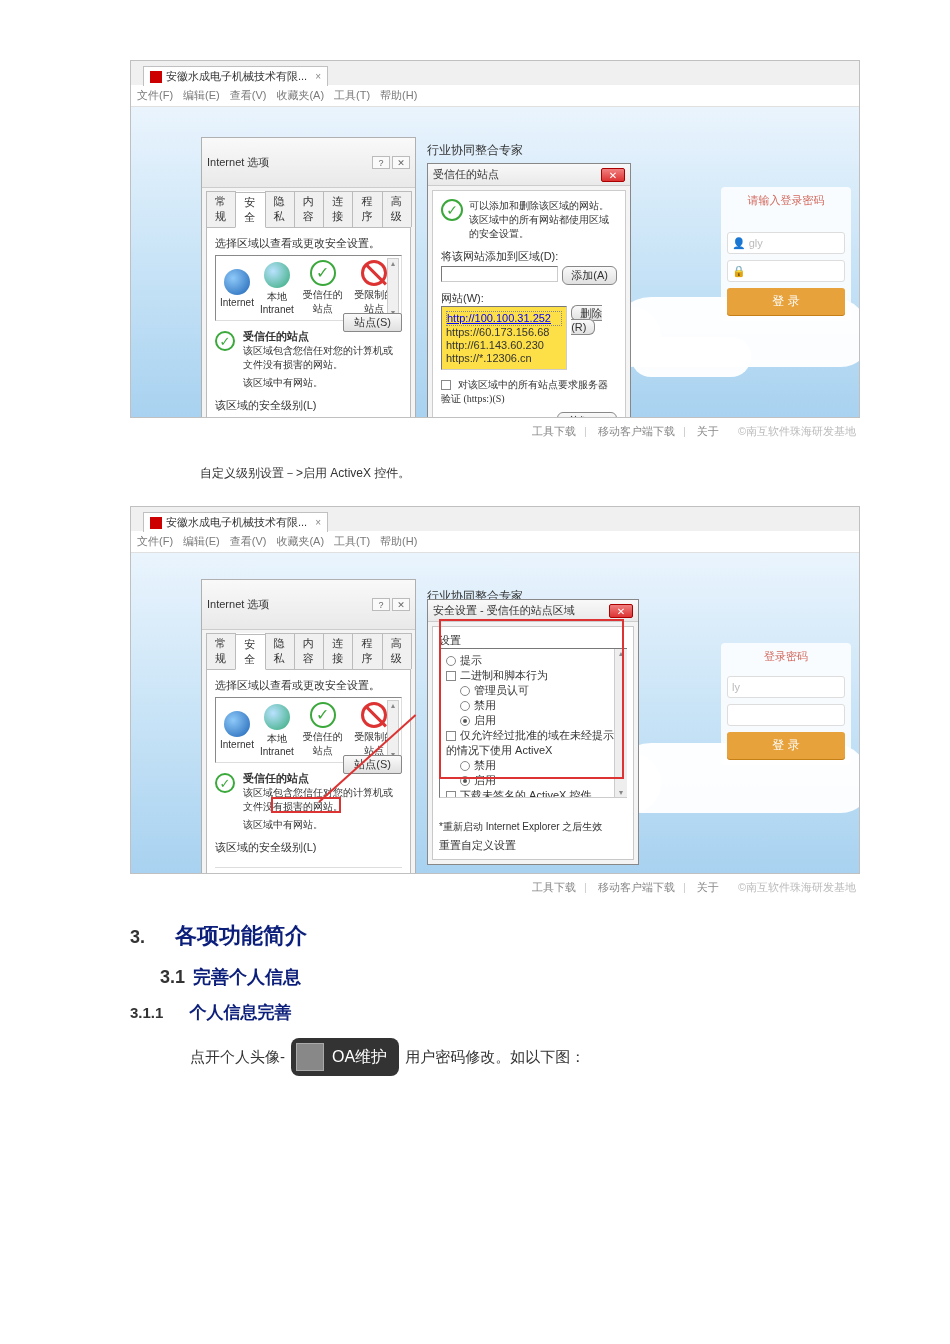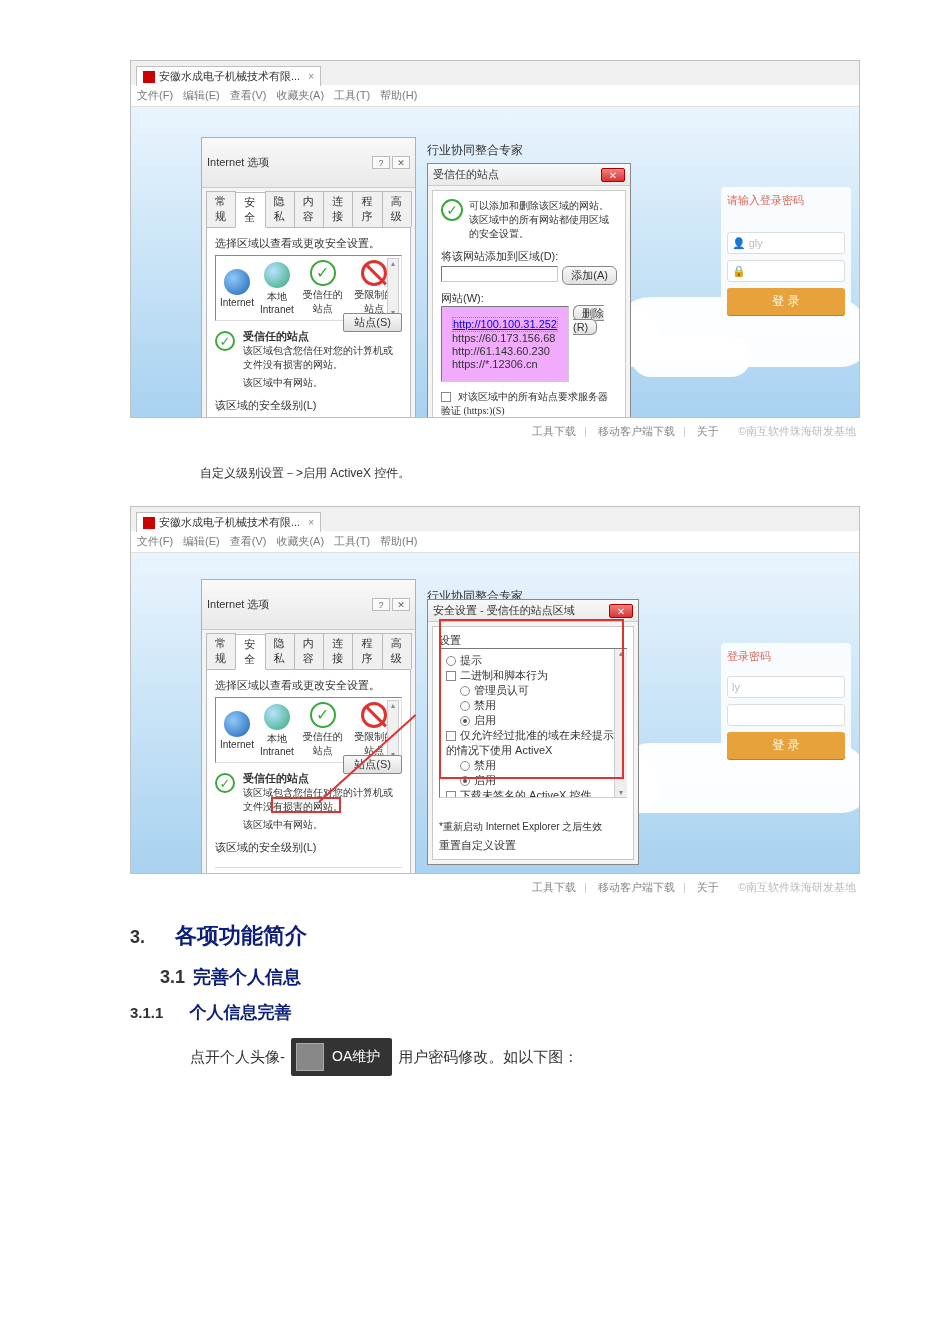--- a/index.html
+++ b/index.html
@@ -17,21 +17,21 @@
   .browser-shell {
     width: 730px;
     border: 1px solid #c0c0c0;
     margin-bottom: 5px;
   }
   .tabbar {
     height: 24px;
     background: #f0f0f0;
     display: flex;
     align-items: flex-end;
-    padding-left: 5px;
+    padding-left: 12px;
   }
   .tab {
     display: inline-flex;
     align-items: center;
     gap: 4px;
     background: #fff;
     border: 1px solid #c0c0c0;
     border-bottom: none;
     font-size: 11px;
     padding: 2px 6px;
@@ -73,21 +73,21 @@
   .login-panel {
     position: absolute;
     top: 80px;
     right: 8px;
     width: 130px;
     background: rgba(255,255,255,0.85);
     border-radius: 4px;
     padding: 6px;
     font-size: 11px;
   }
-  .login-panel .lbl { color: #d36a5f; margin-bottom: 4px; }
+  .login-panel .lbl { color: #d36a5f; margin-bottom: 4px; text-align: center; }
   .login-panel .field {
     height: 22px;
     background: #fff;
     border: 1px solid #ddd;
     border-radius: 3px;
     margin-bottom: 6px;
     font-size: 11px;
     color: #bbb;
     padding: 3px 4px;
     display: flex;
@@ -264,22 +264,22 @@
   .subdlg .sbody { background:#fff;margin:4px;padding:8px;border:1px solid #ccc; }
   .sbody .hcheck {
     width:22px;height:22px;border-radius:50%;border:2px solid #3aa83a;color:#3aa83a;
     font-size:14px;line-height:19px;text-align:center;flex-shrink:0;
   }
   .txtinput {
     border:1px inset #ccc;background:#fff;padding:1px 3px;font-size:11px;
     display:inline-block;height:16px;
   }
   .listbox {
-    border:1px inset #ccc;background:#f0abfc;font-size:11px;
-    padding:10px;min-height:54px;width: 150px;
+    border:1px inset #ccc;background:#fde047;font-size:11px;
+    padding:4px;min-height:54px;width: 150px;
   }
   .listbox .sel { color:#00f; text-decoration:underline; border:1px dotted #888; }
   .listbox div { line-height: 13px; }
 
   
   .footer-links {
     width: 730px;
     text-align: right;
     font-size: 11px;
     color: #888;
@@ -343,21 +343,21 @@
     margin: 12px 0 14px 0;
     display:flex;align-items:baseline;gap:26px;
   }
   h4.subsub .num { color:#333;font-weight:bold;font-size:15px; }
 
   .step-row {
     display:flex;align-items:center;gap:6px;font-size:15px;margin-left:60px;
   }
   .avatar-strip {
     display:inline-flex;align-items:center;background:#333;color:#fff;
-    padding:5px 12px 5px 5px;border-radius:2px;font-size:14px;gap:8px;
+    padding:5px 12px 5px 5px;border-radius:8px;font-size:16px;gap:8px;
   }
   .avatar-strip .av {
     width:28px;height:28px;background:#888;border:1px solid #aaa;
   }
 </style>
 </head>
 <body>
 
 <div class="page-content">
 

